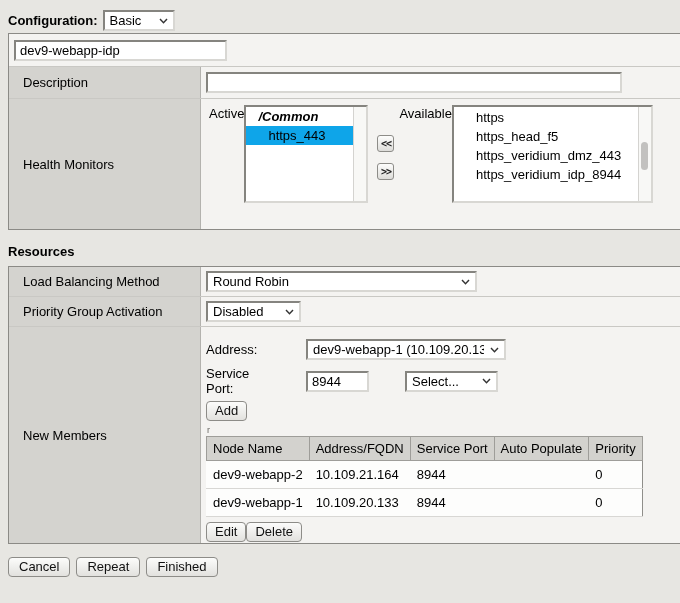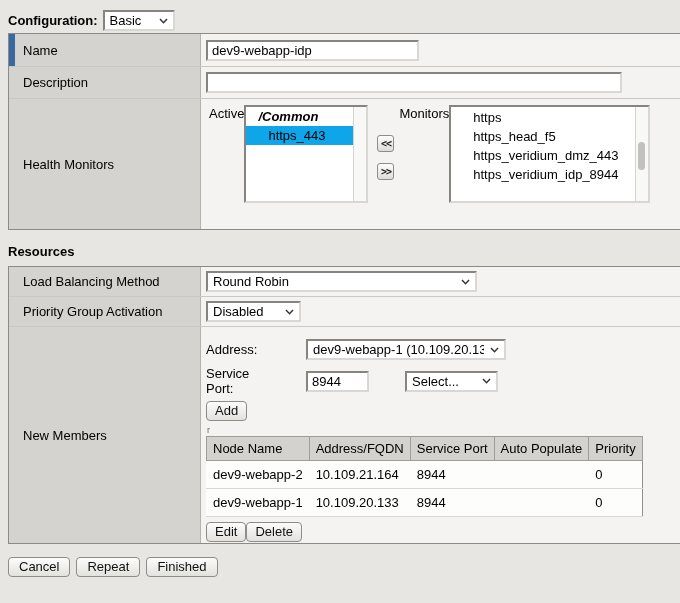--- a/index.html
+++ b/index.html
@@ -112,24 +112,20 @@
         <svg width="9" height="6">
           <polyline points="1,1 4.5,4.8 8,1" fill="none" stroke="#333" stroke-width="1.4"></polyline>
         </svg>
       </span>
   </div>
 </div>
 
 <div class="abs sec-table" style="top:33px">
 
   <div class="frow" style="height:33px">
-    <div class="fl">
-      <span class="req-bar" style="background:#3a68a0"></span>
-      <span>Name</span>
-    </div>
     <div class="fv">
       <input class="inset" style="width: 213px;" value="dev9-webapp-idp">
     </div>
   </div>
 
   <div class="frow" style="height:32px">
     <div class="fl">
       <span>Description</span>
     </div>
     <div class="fv">
@@ -149,21 +145,21 @@
             <div class="lb-group">/Common</div>
             <div class="lb-item lb-selected">https_443</div>
             <div class="sb-track"></div>
           </div>
         </div>
         <div class="xfer-col">
           <button class="xfer-btn">&lt;&lt;</button>
           <button class="xfer-btn">&gt;&gt;</button>
         </div>
         <div class="hm-col">
-          <div class="hm-head">Monitors</div>
+          <div class="hm-head">Available</div>
           <div class="listbox inset" style="width:201px">
             <div class="lb-item">https</div>
             <div class="lb-item">https_head_f5</div>
             <div class="lb-item">https_veridium_dmz_443</div>
             <div class="lb-item">https_veridium_idp_8944</div>
             <div class="sb-track">
                 <span class="sb-thumb"></span>
               </div>
           </div>
         </div>

